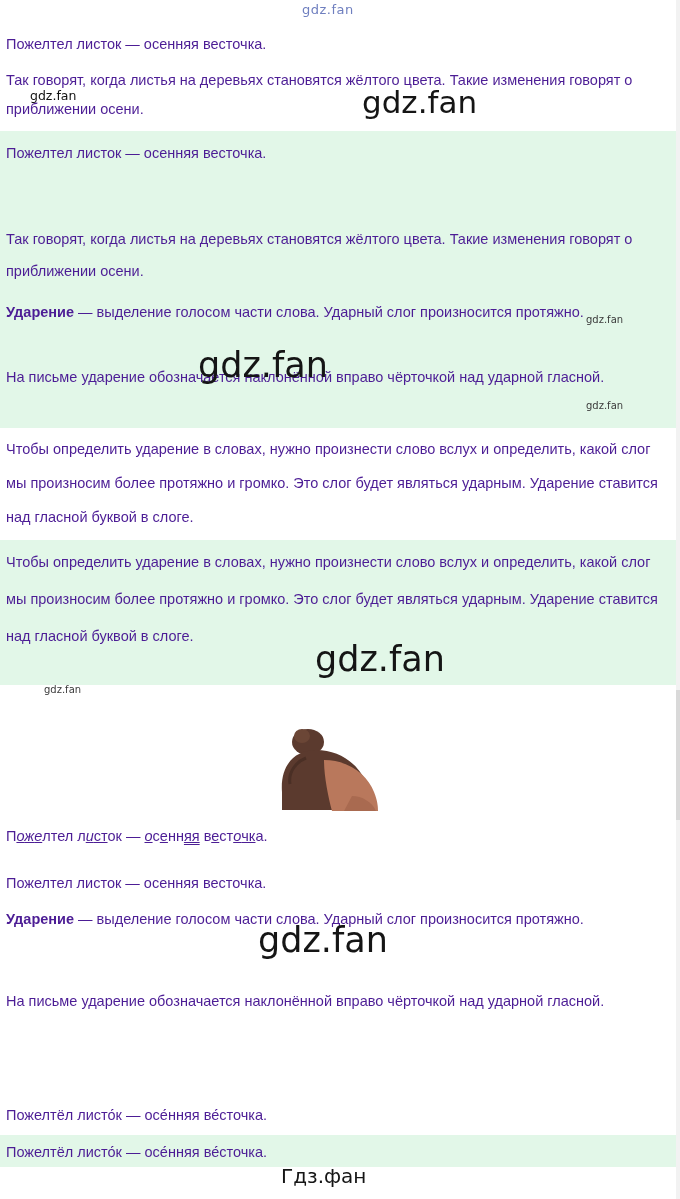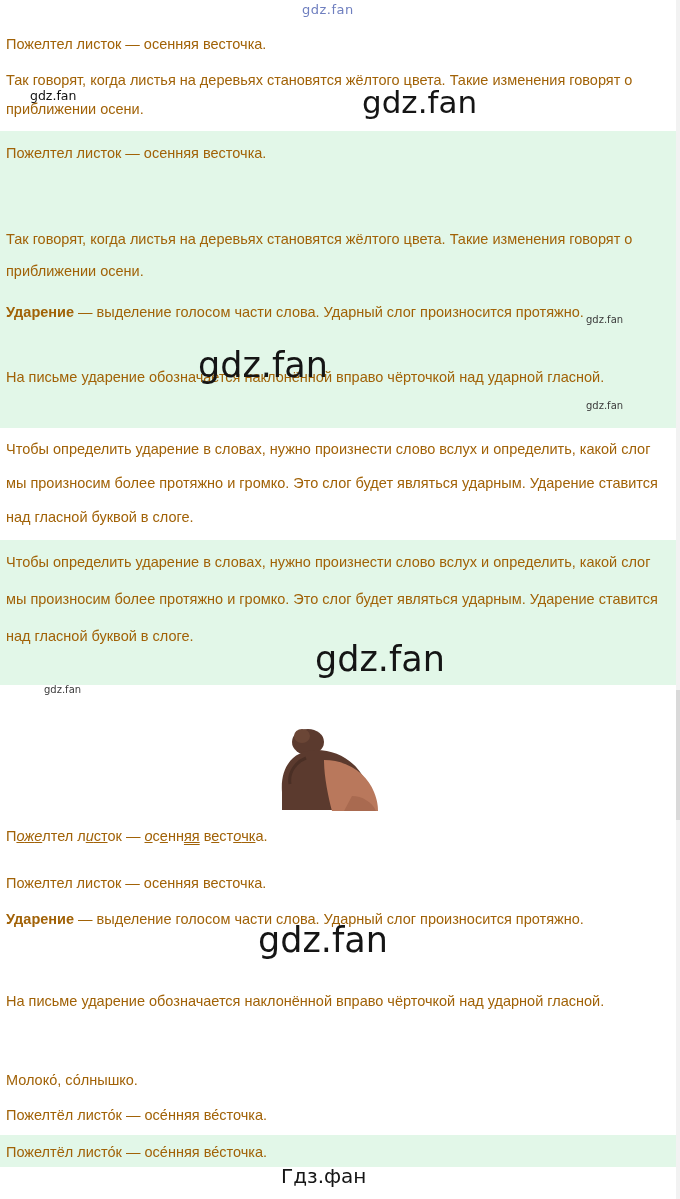--- a/index.html
+++ b/index.html
@@ -27,21 +27,21 @@
   }
   .plain {
     background: #ffffff;
   }
   .hl {
     background: #e2f7e8;
   }
   .txt {
     font-size: 14.5px;
     line-height: 29px;
-    color: #a16207;
+    color: #4c1d95;
   }
   .txt b {
     font-weight: bold;
   }
   
   .wm {
     position: absolute;
     color: rgba(0,0,0,0.82);
     font-family: "DejaVu Sans", sans-serif;
     pointer-events: none;
@@ -165,23 +165,20 @@
   </div>
 
   <div class="block plain txt" style="left:0; top:905px; width:680px; height:62px;">
     <b>Ударение</b><span> — выделение голосом части слова. Ударный слог произносится протяжно.</span>
   </div>
 
   <div class="block plain txt" style="left:0; top:987px; width:680px; height:62px;">
     <span>На письме ударение обозначается наклонённой вправо чёрточкой над ударной гласной.</span>
   </div>
 
-  <div class="block plain txt" style="left:0; top:1066px; width:680px; height:28px;">
-    <span>Молоко́, со́лнышко.</span>
-  </div>
 
   <div class="block plain txt" style="left:0; top:1101px; width:680px; height:28px;">
     <span>Пожелтёл листо́к — осе́нняя ве́сточка.</span>
   </div>
 
   <div class="block hl txt" style="left:0; top:1135px; width:680px; height:32px; padding-top:3px;">
     <span>Пожелтёл листо́к — осе́нняя ве́сточка.</span>
   </div>
 
   <div class="wm wm-top" style="left:302px; top:2px;">gdz.fan</div>

